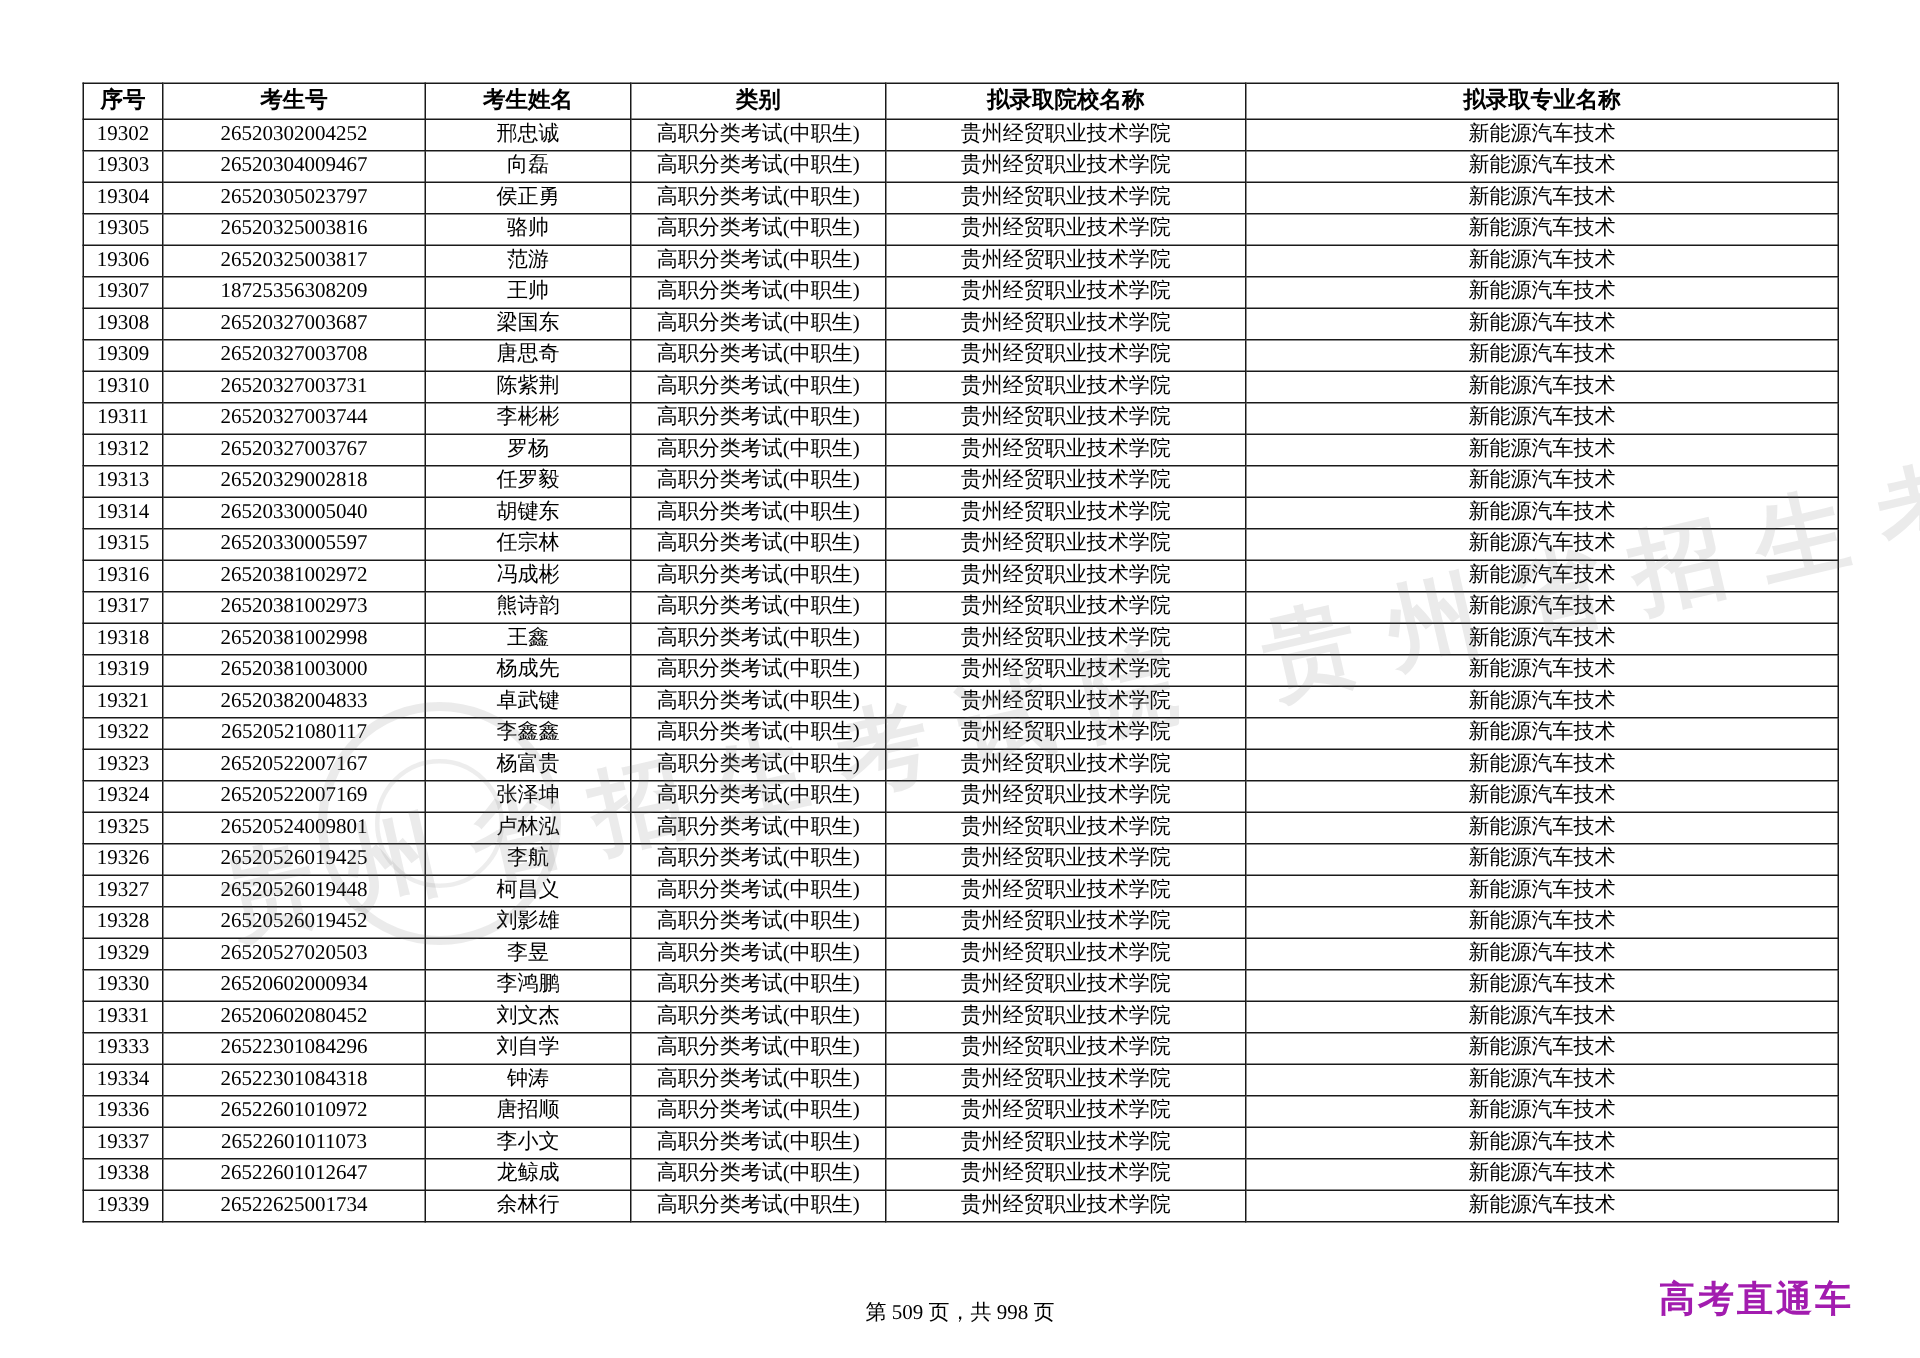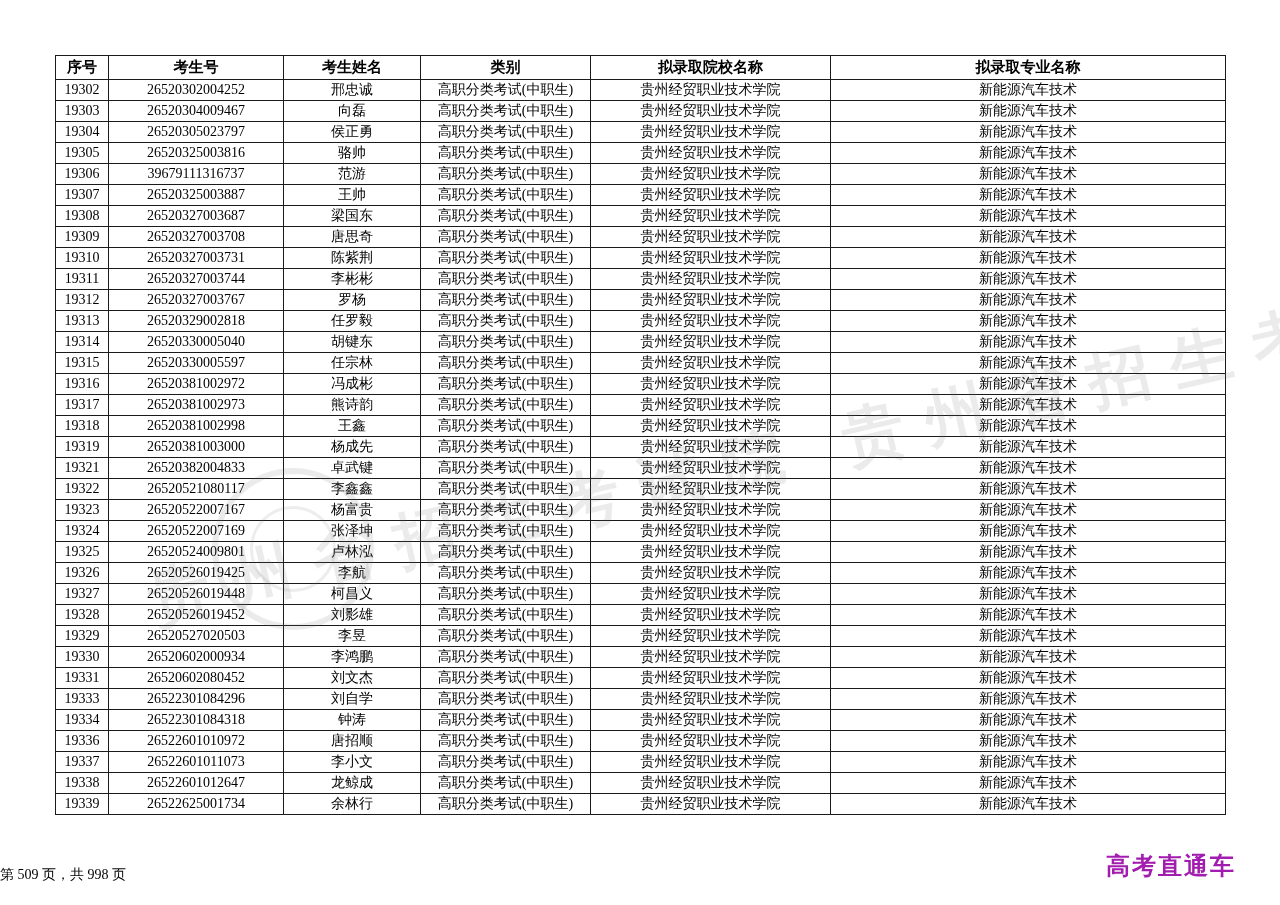--- a/index.html
+++ b/index.html
@@ -26,21 +26,21 @@
     height:20px;
     line-height:20px;
     padding:0 2px;
     overflow:hidden;
     white-space:nowrap;
   }
   th { font-size:15px; font-weight:bold; height:23px; line-height:23px; }
 
   .footer {
     position:absolute; left:0; right:0; top:866px;
-    text-align:left; font-size:14px; z-index:1;
+    text-align:center; font-size:14px; z-index:1;
   }
   .brand {
     position:absolute; right:44px; top:850px;
     font-size:24px; font-weight:bold; color:#a21caf;
     letter-spacing:2px; z-index:1;
     font-family:"Liberation Sans", sans-serif;
   }
 
   .watermark { position:absolute; inset:0; pointer-events:none; z-index:2; }
   .wm-line {
@@ -116,29 +116,29 @@
         <tr>
           <td>19305</td>
           <td>26520325003816</td>
           <td>骆帅</td>
           <td>高职分类考试(中职生)</td>
           <td>贵州经贸职业技术学院</td>
           <td>新能源汽车技术</td>
         </tr>
         <tr>
           <td>19306</td>
-          <td>39679111316737</td>
+          <td>26520325003817</td>
           <td>范游</td>
           <td>高职分类考试(中职生)</td>
           <td>贵州经贸职业技术学院</td>
           <td>新能源汽车技术</td>
         </tr>
         <tr>
           <td>19307</td>
-          <td>26520325003887</td>
+          <td>18725356308209</td>
           <td>王帅</td>
           <td>高职分类考试(中职生)</td>
           <td>贵州经贸职业技术学院</td>
           <td>新能源汽车技术</td>
         </tr>
         <tr>
           <td>19308</td>
           <td>26520327003687</td>
           <td>梁国东</td>
           <td>高职分类考试(中职生)</td>

